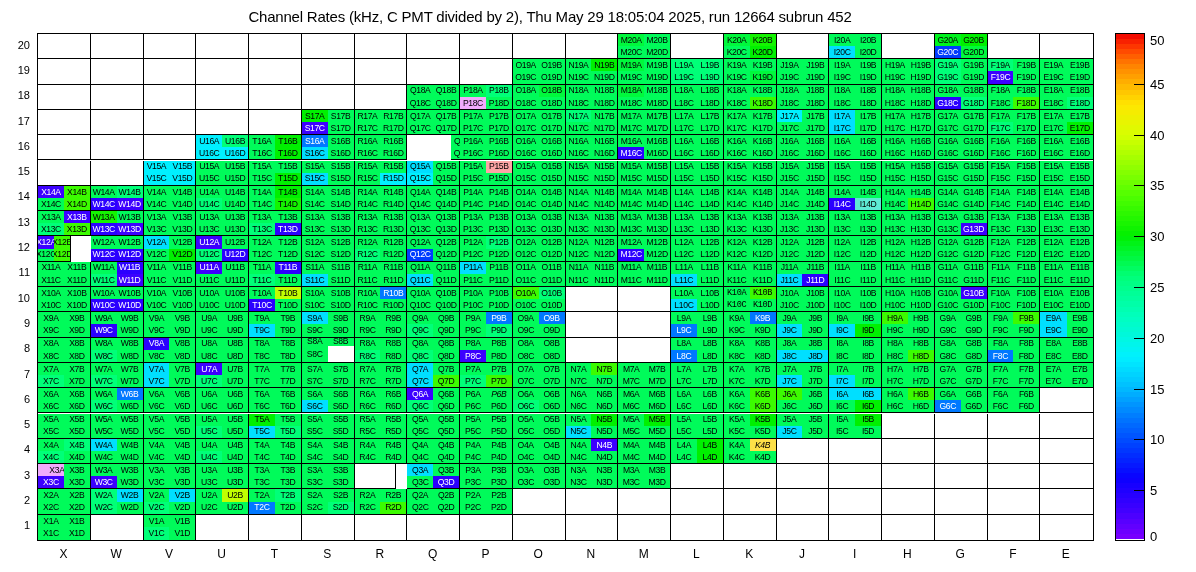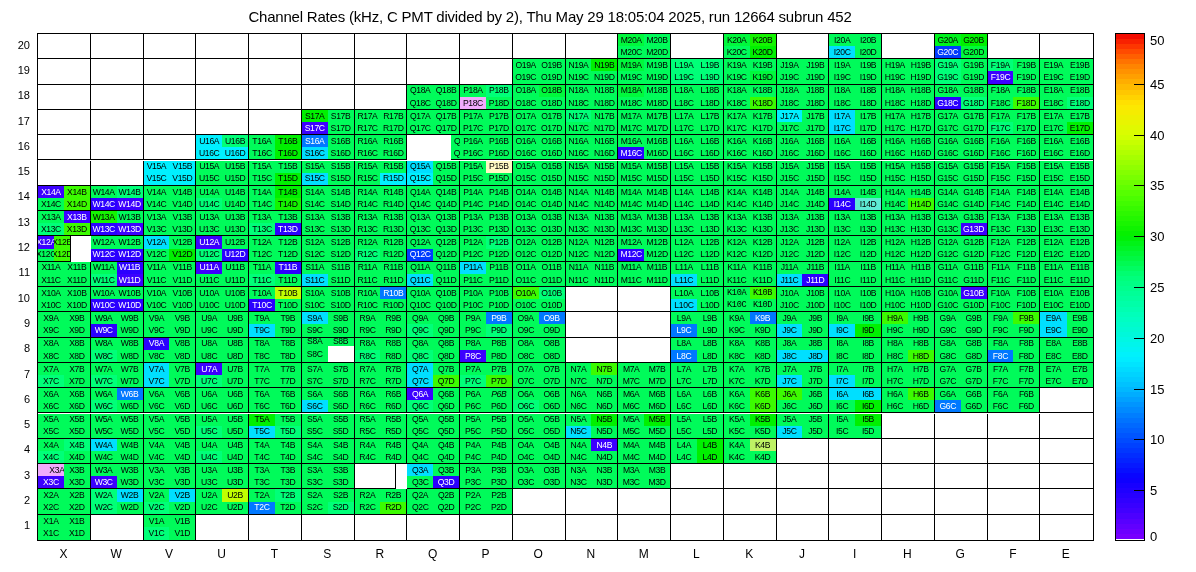--- a/index.html
+++ b/index.html
@@ -483,21 +483,21 @@
           <div class="sub" style="background: rgb(0, 240, 255); color: rgb(0, 0, 0);">R15D</div>
         </div>
         <div class="pmt" style="left: 369.25px; top: 126.5px; width: 52.75px; height: 25.3px;">
           <div class="sub" style="background: rgb(0, 223, 255); color: rgb(0, 0, 0);">Q15A</div>
           <div class="sub" style="background: rgb(0, 251, 90); color: rgb(0, 0, 0);">Q15B</div>
           <div class="sub" style="background: rgb(0, 240, 255); color: rgb(0, 0, 0);">Q15C</div>
           <div class="sub" style="background: rgb(0, 251, 90); color: rgb(0, 0, 0);">Q15D</div>
         </div>
         <div class="pmt" style="left: 422px; top: 126.5px; width: 52.75px; height: 25.3px;">
           <div class="sub" style="background: rgb(0, 251, 90); color: rgb(0, 0, 0);">P15A</div>
-          <div class="sub" style="background: #fef9c3; color: rgb(0, 0, 0);">P15B</div>
+          <div class="sub" style="background: #fca5a5; color: rgb(0, 0, 0);">P15B</div>
           <div class="sub" style="background: rgb(0, 251, 90); color: rgb(0, 0, 0);">P15C</div>
           <div class="sub" style="background: rgb(0, 251, 90); color: rgb(0, 0, 0);">P15D</div>
         </div>
         <div class="pmt" style="left: 474.75px; top: 126.5px; width: 52.75px; height: 25.3px;">
           <div class="sub" style="background: rgb(0, 251, 90); color: rgb(0, 0, 0);">O15A</div>
           <div class="sub" style="background: rgb(0, 251, 90); color: rgb(0, 0, 0);">O15B</div>
           <div class="sub" style="background: rgb(0, 251, 90); color: rgb(0, 0, 0);">O15C</div>
           <div class="sub" style="background: rgb(0, 251, 90); color: rgb(0, 0, 0);">O15D</div>
         </div>
         <div class="pmt" style="left: 527.5px; top: 126.5px; width: 52.75px; height: 25.3px;">
@@ -1778,21 +1778,21 @@
           <div class="sub" style="background: rgb(0, 251, 90); color: rgb(0, 0, 0);">M4D</div>
         </div>
         <div class="pmt" style="left: 633px; top: 404.8px; width: 52.75px; height: 25.3px;">
           <div class="sub" style="background: rgb(0, 251, 90); color: rgb(0, 0, 0);">L4A</div>
           <div class="sub" style="background: rgb(0, 240, 0); color: rgb(0, 0, 0);">L4B</div>
           <div class="sub" style="background: rgb(0, 251, 90); color: rgb(0, 0, 0);">L4C</div>
           <div class="sub" style="background: rgb(0, 240, 0); color: rgb(0, 0, 0);">L4D</div>
         </div>
         <div class="pmt" style="left: 685.75px; top: 404.8px; width: 52.75px; height: 25.3px;">
           <div class="sub" style="background: rgb(0, 251, 90); color: rgb(0, 0, 0);">K4A</div>
-          <div class="sub" style="background: #bef264; color: rgb(0, 0, 0);">K4B</div>
+          <div class="sub" style="background: #fde047; color: rgb(0, 0, 0); font-style: italic;">K4B</div>
           <div class="sub" style="background: rgb(0, 251, 90); color: rgb(0, 0, 0);">K4C</div>
           <div class="sub" style="background: rgb(0, 251, 90); color: rgb(0, 0, 0);">K4D</div>
         </div>
         <div class="pmt" style="left: 738.5px; top: 404.8px; width: 52.75px; height: 25.3px;"></div>
         <div class="pmt" style="left: 791.25px; top: 404.8px; width: 52.75px; height: 25.3px;"></div>
         <div class="pmt" style="left: 844px; top: 404.8px; width: 52.75px; height: 25.3px;"></div>
         <div class="pmt" style="left: 896.75px; top: 404.8px; width: 52.75px; height: 25.3px;"></div>
         <div class="pmt" style="left: 949.5px; top: 404.8px; width: 52.75px; height: 25.3px;"></div>
         <div class="pmt" style="left: 1002.25px; top: 404.8px; width: 52.75px; height: 25.3px; border-right: none;"></div>
         <div class="pmt" style="left: 0px; top: 430.1px; width: 52.75px; height: 25.3px;">

